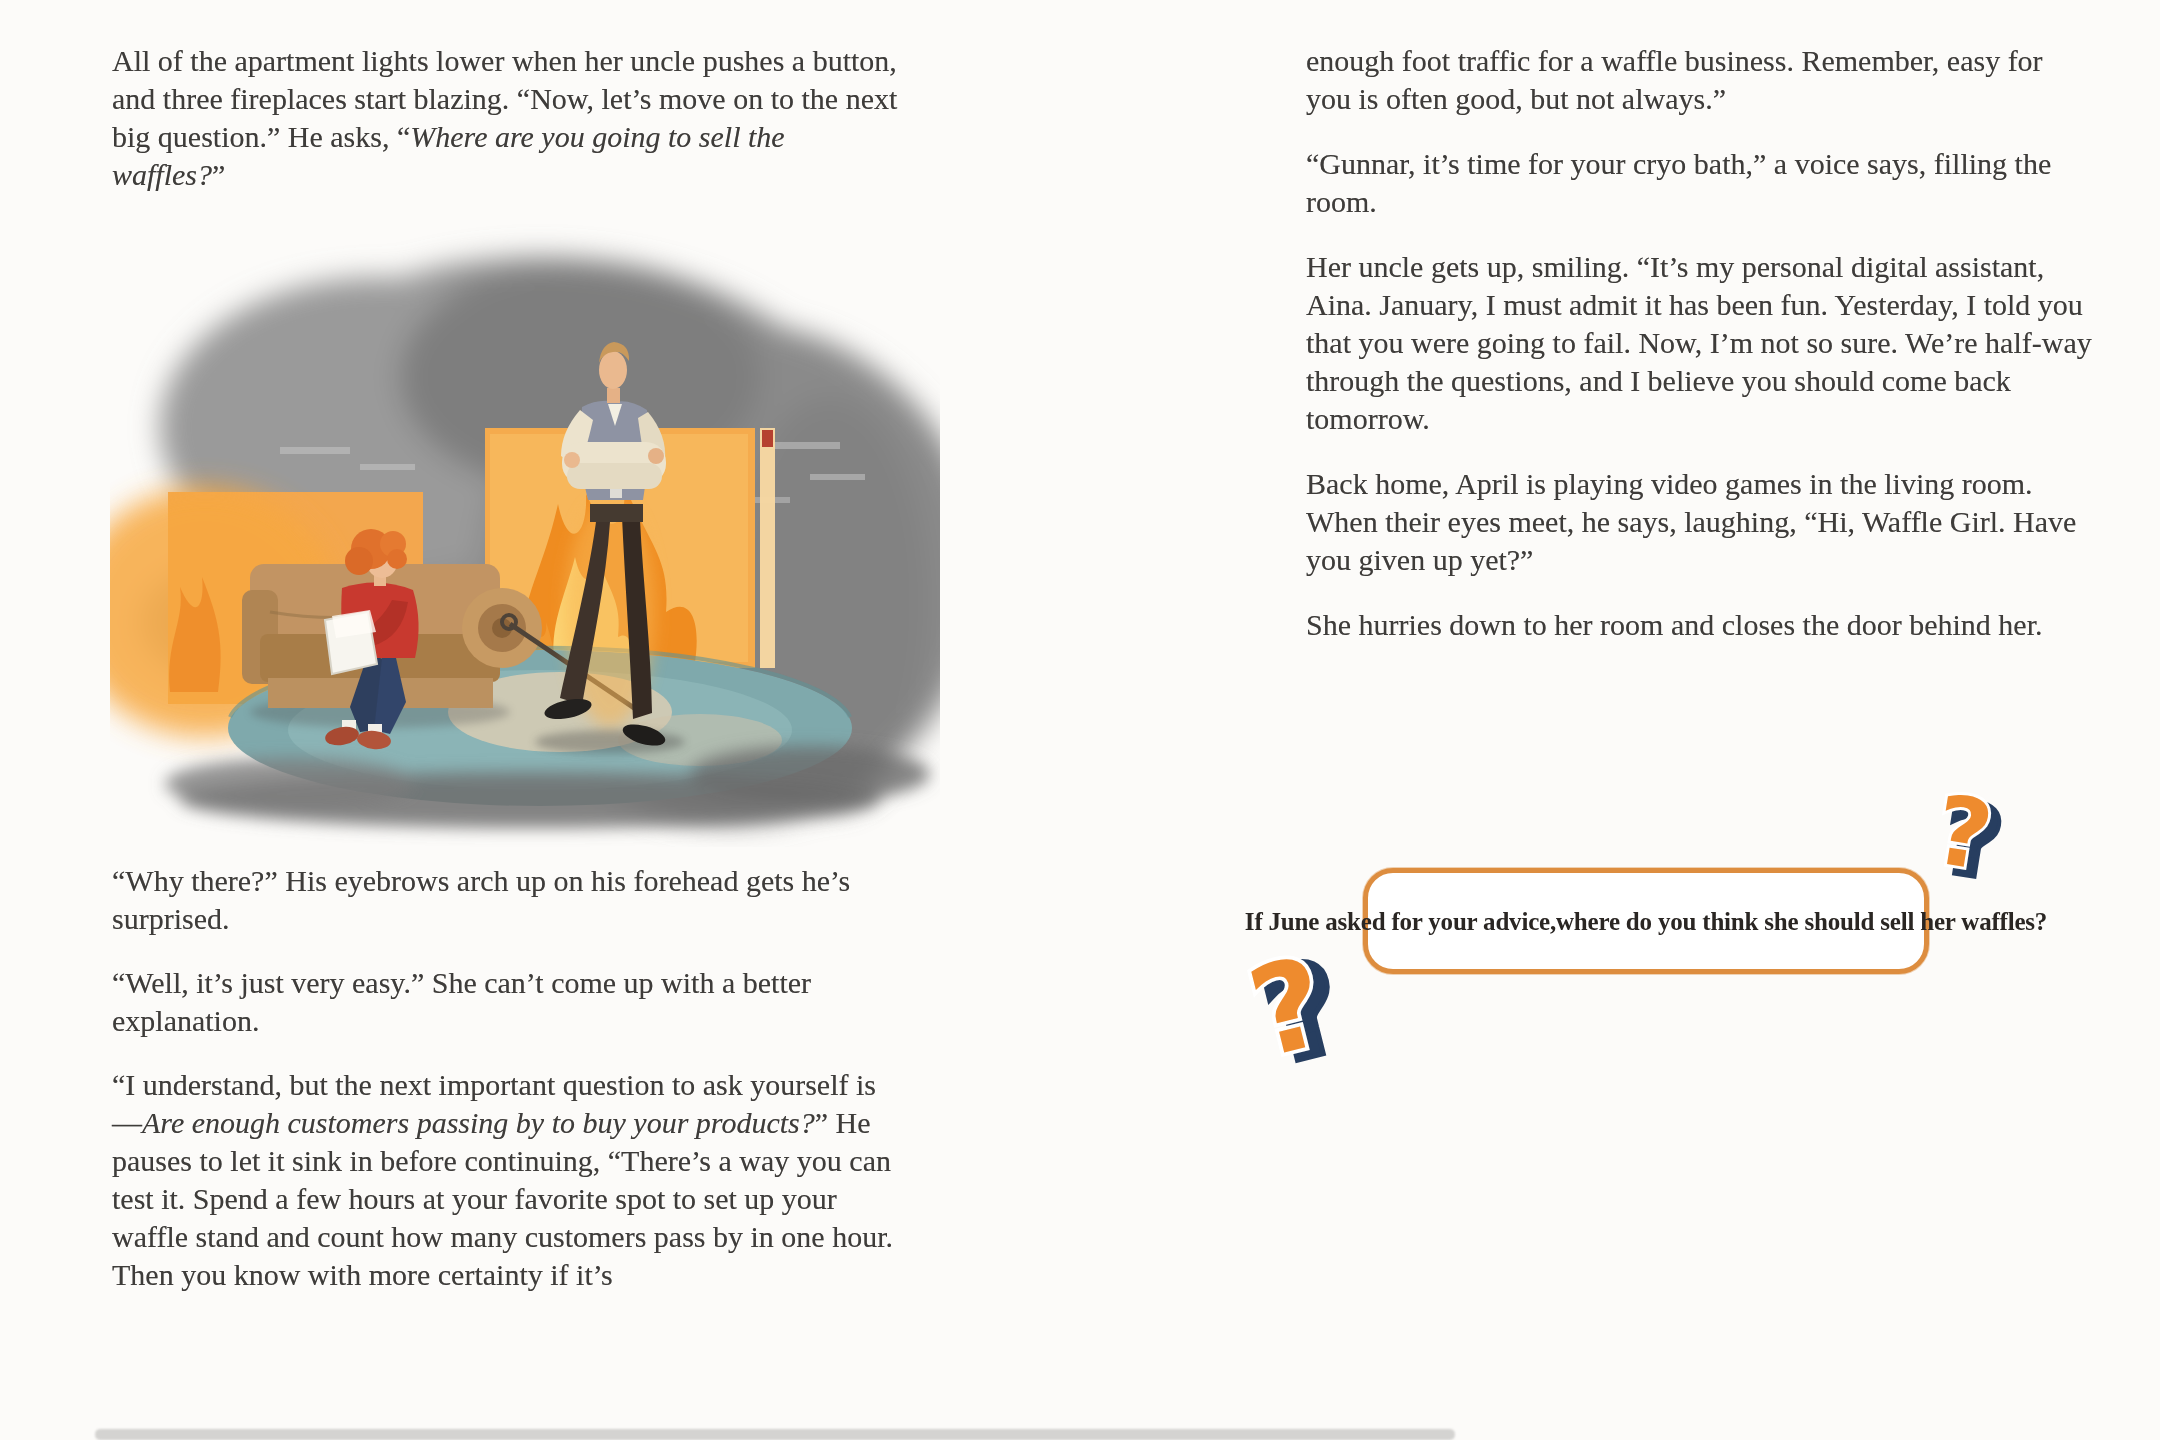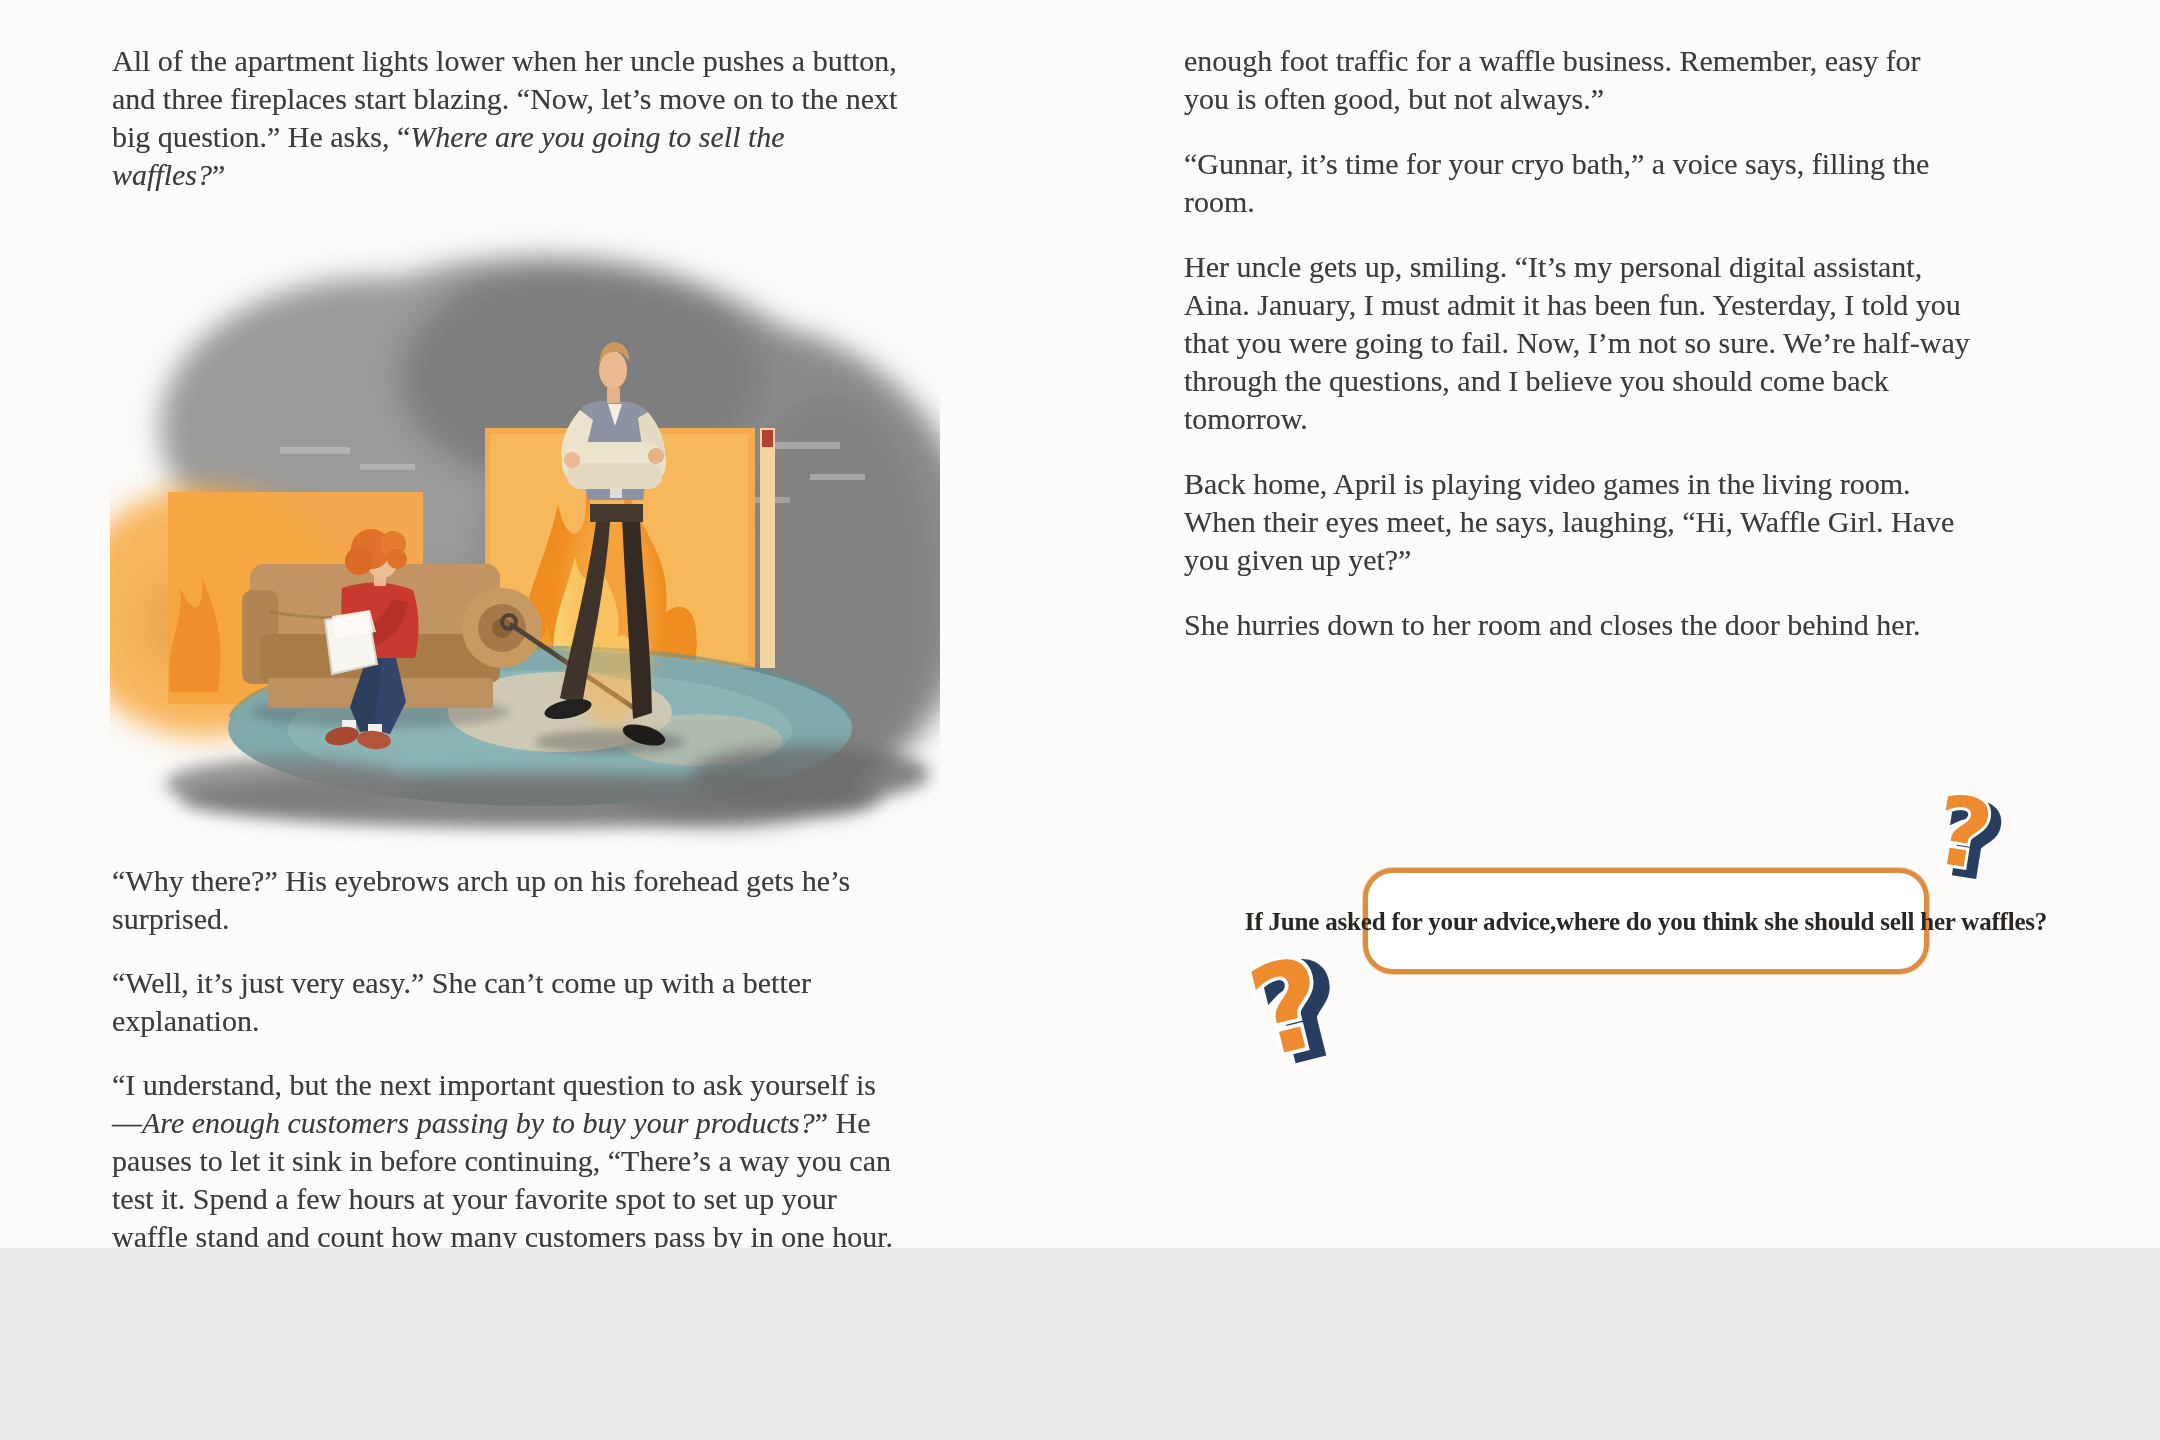--- a/index.html
+++ b/index.html
@@ -3,30 +3,30 @@
 <meta charset="utf-8">
 <style>
   :root{
     --page-bg:#fcfbf9; --text-color:#3e3c3a; --accent-orange:#ee8b2e;
     --shadow-navy:#273e60; --callout-border:#dd8d3f; --callout-text:#2a2623;
     --scan-artifact-gray:#c7c6c4;
   }
   *{margin:0;padding:0;box-sizing:border-box;}
   html,body{background:#e9e9e9;}
   .spread{
-    position:relative;width:2160px;height:1248px;background:var(--page-bg);
+    position:relative;width:2160px;height:1440px;background:var(--page-bg);
     overflow:hidden;font-family:"Liberation Serif",serif;color:var(--text-color);
   }
   .col{position:absolute;width:786px;font-size:30px;line-height:38px;
        text-shadow:0 0 0.6px rgba(60,58,55,.45);}
   .col p{margin:0 0 27px 0;}
   #left-top{left:112px;top:42px;}
   #left-lower{left:112px;top:862px;}
   #left-lower p{margin-bottom:26px;}
-  #right-col{left:1184px;top:42px;}
+  #right-col{left:1306px;top:42px;}
   .it{font-style:italic;}
   #illustration{position:absolute;left:110px;top:192px;width:830px;height:655px;}
   #callout{
     position:absolute;left:1363px;top:868px;width:566px;height:106px;
     background:#fff;border:5px solid var(--callout-border);border-radius:30px;
     box-shadow:inset 0 0 0 3px #fff, 0 0 0 1px rgba(224,158,90,.45);
     display:flex;flex-direction:row;align-items:center;justify-content:center;
     font-family:"Liberation Serif",serif;font-weight:700;color:var(--callout-text);
     font-size:25px;line-height:33px;text-align:center;letter-spacing:-0.2px;
   }

